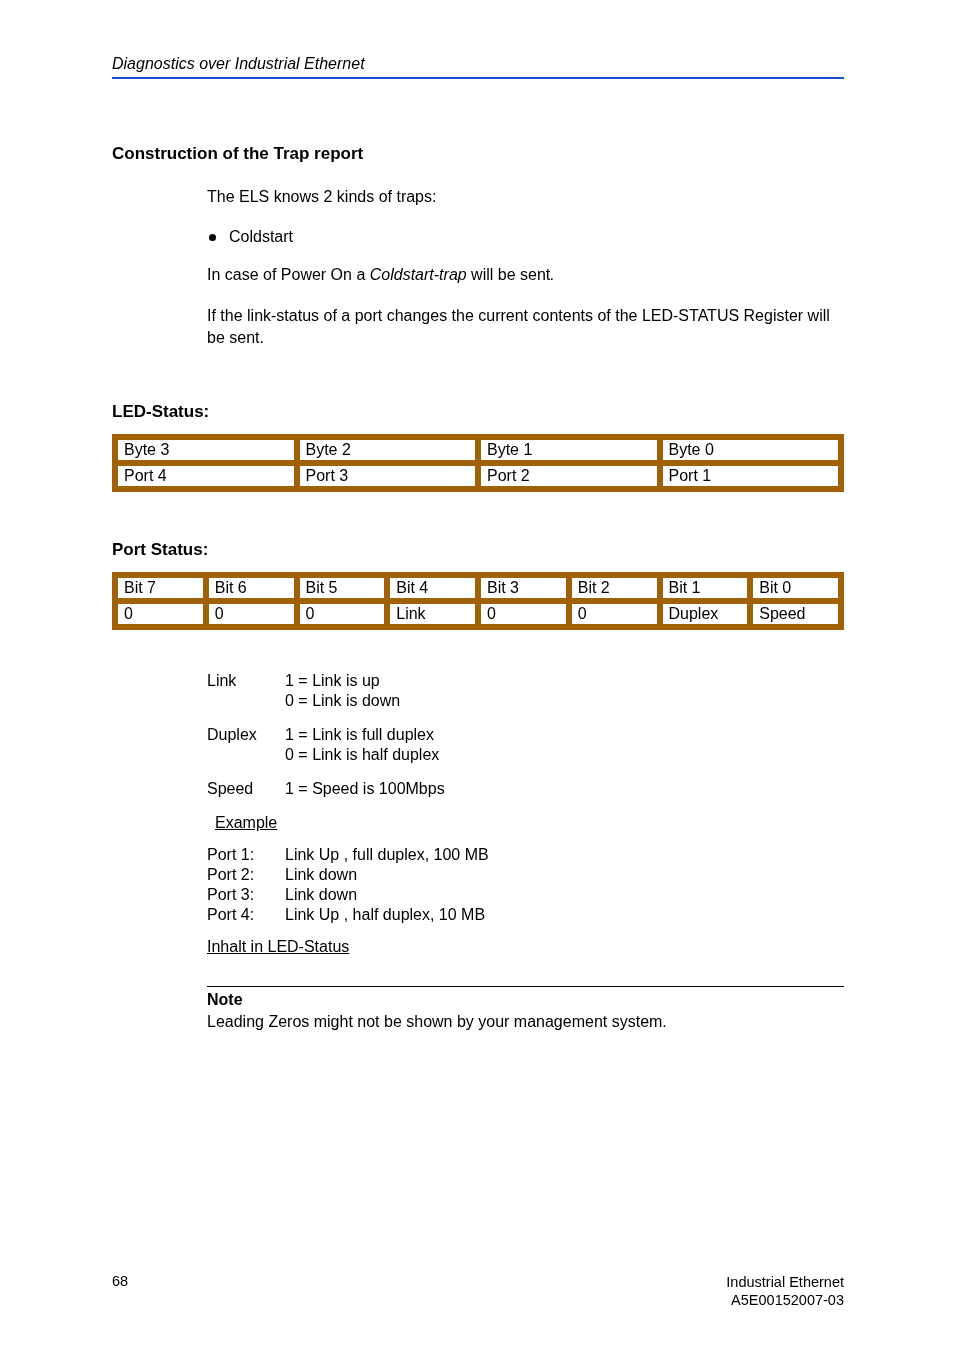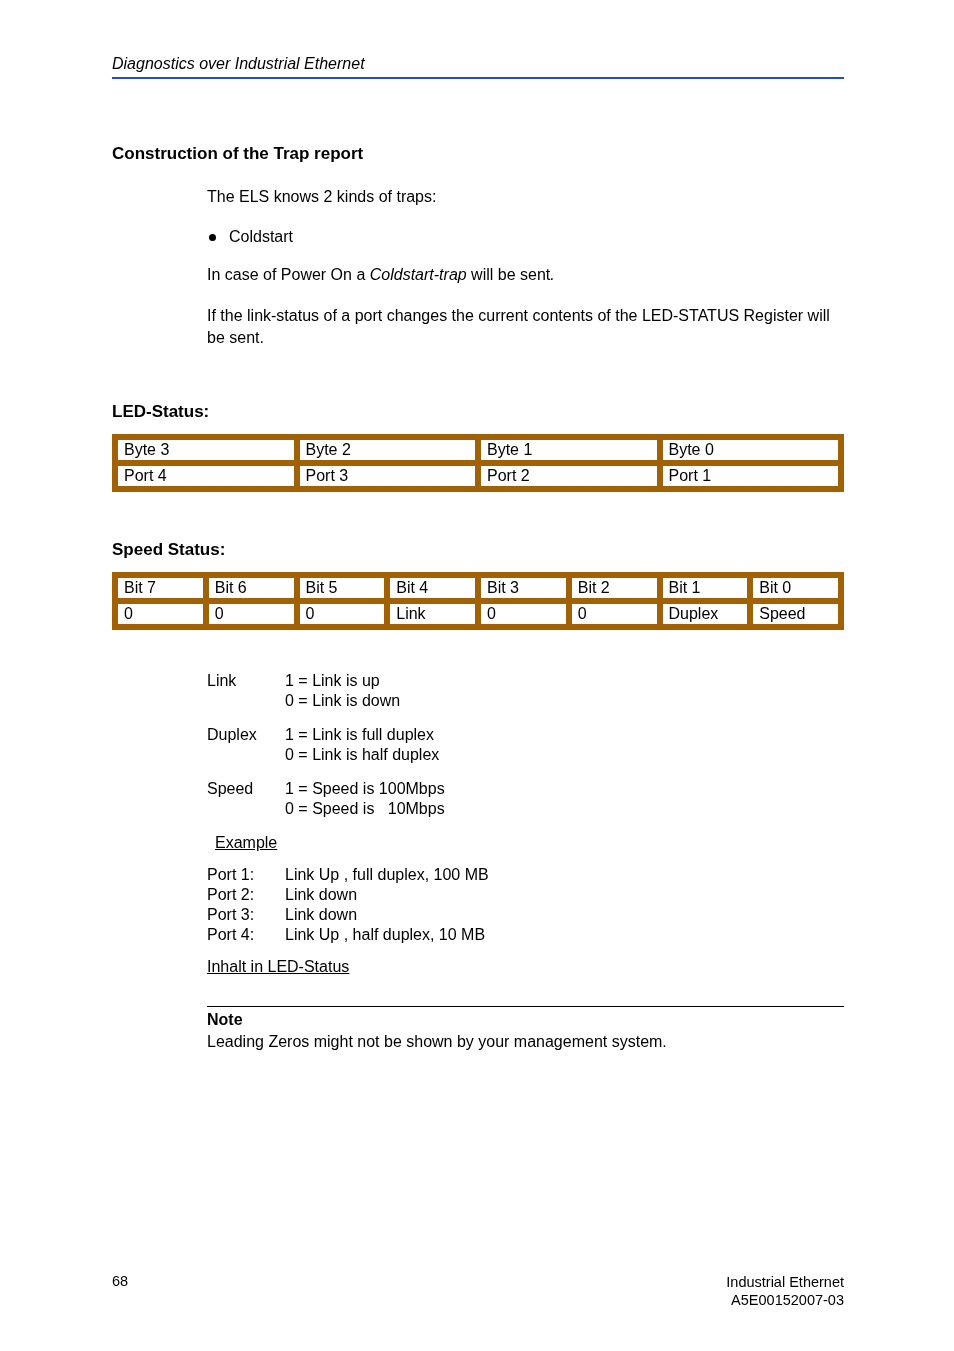--- a/index.html
+++ b/index.html
@@ -131,21 +131,21 @@
       <td>Port 4</td>
       <td>Port 3</td>
       <td>Port 2</td>
       <td>Port 1</td>
     </tr>
   </tbody>
     </table>
 
   <div class="section-gap"></div>
 
-  <div class="h2" style="margin-bottom:12px">Speed Status:</div>
+  <div class="h2" style="margin-bottom:12px">Port Status:</div>
 
   <table class="grid">
     <tbody>
         <tr>
       <td style="width:12.5%">Bit 7</td>
       <td style="width:12.5%">Bit 6</td>
       <td style="width:12.5%">Bit 5</td>
       <td style="width:12.5%">Bit 4</td>
       <td style="width:12.5%">Bit 3</td>
       <td style="width:12.5%">Bit 2</td>
@@ -189,24 +189,20 @@
         <div class="kv-label"></div>
         <div class="kv-val">0 = Link is half duplex</div>
       </div>
     </div>
 
     <div class="kv-block">
       <div class="kv-row">
         <div class="kv-label">Speed</div>
         <div class="kv-val" style="white-space:pre">1 = Speed is 100Mbps</div>
       </div>
-      <div class="kv-row">
-        <div class="kv-label"></div>
-        <div class="kv-val" style="white-space:pre">0 = Speed is   10Mbps</div>
-      </div>
     </div>
 
     <p class="underline" style="margin:0 0 14px 8px">Example</p>
 
     <div class="kv-block" style="margin-bottom:14px">
       <div class="kv-row">
           <div class="kv-label">Port 1:</div>
           <div class="kv-val">Link Up , full duplex, 100 MB</div>
         </div>
       <div class="kv-row">

